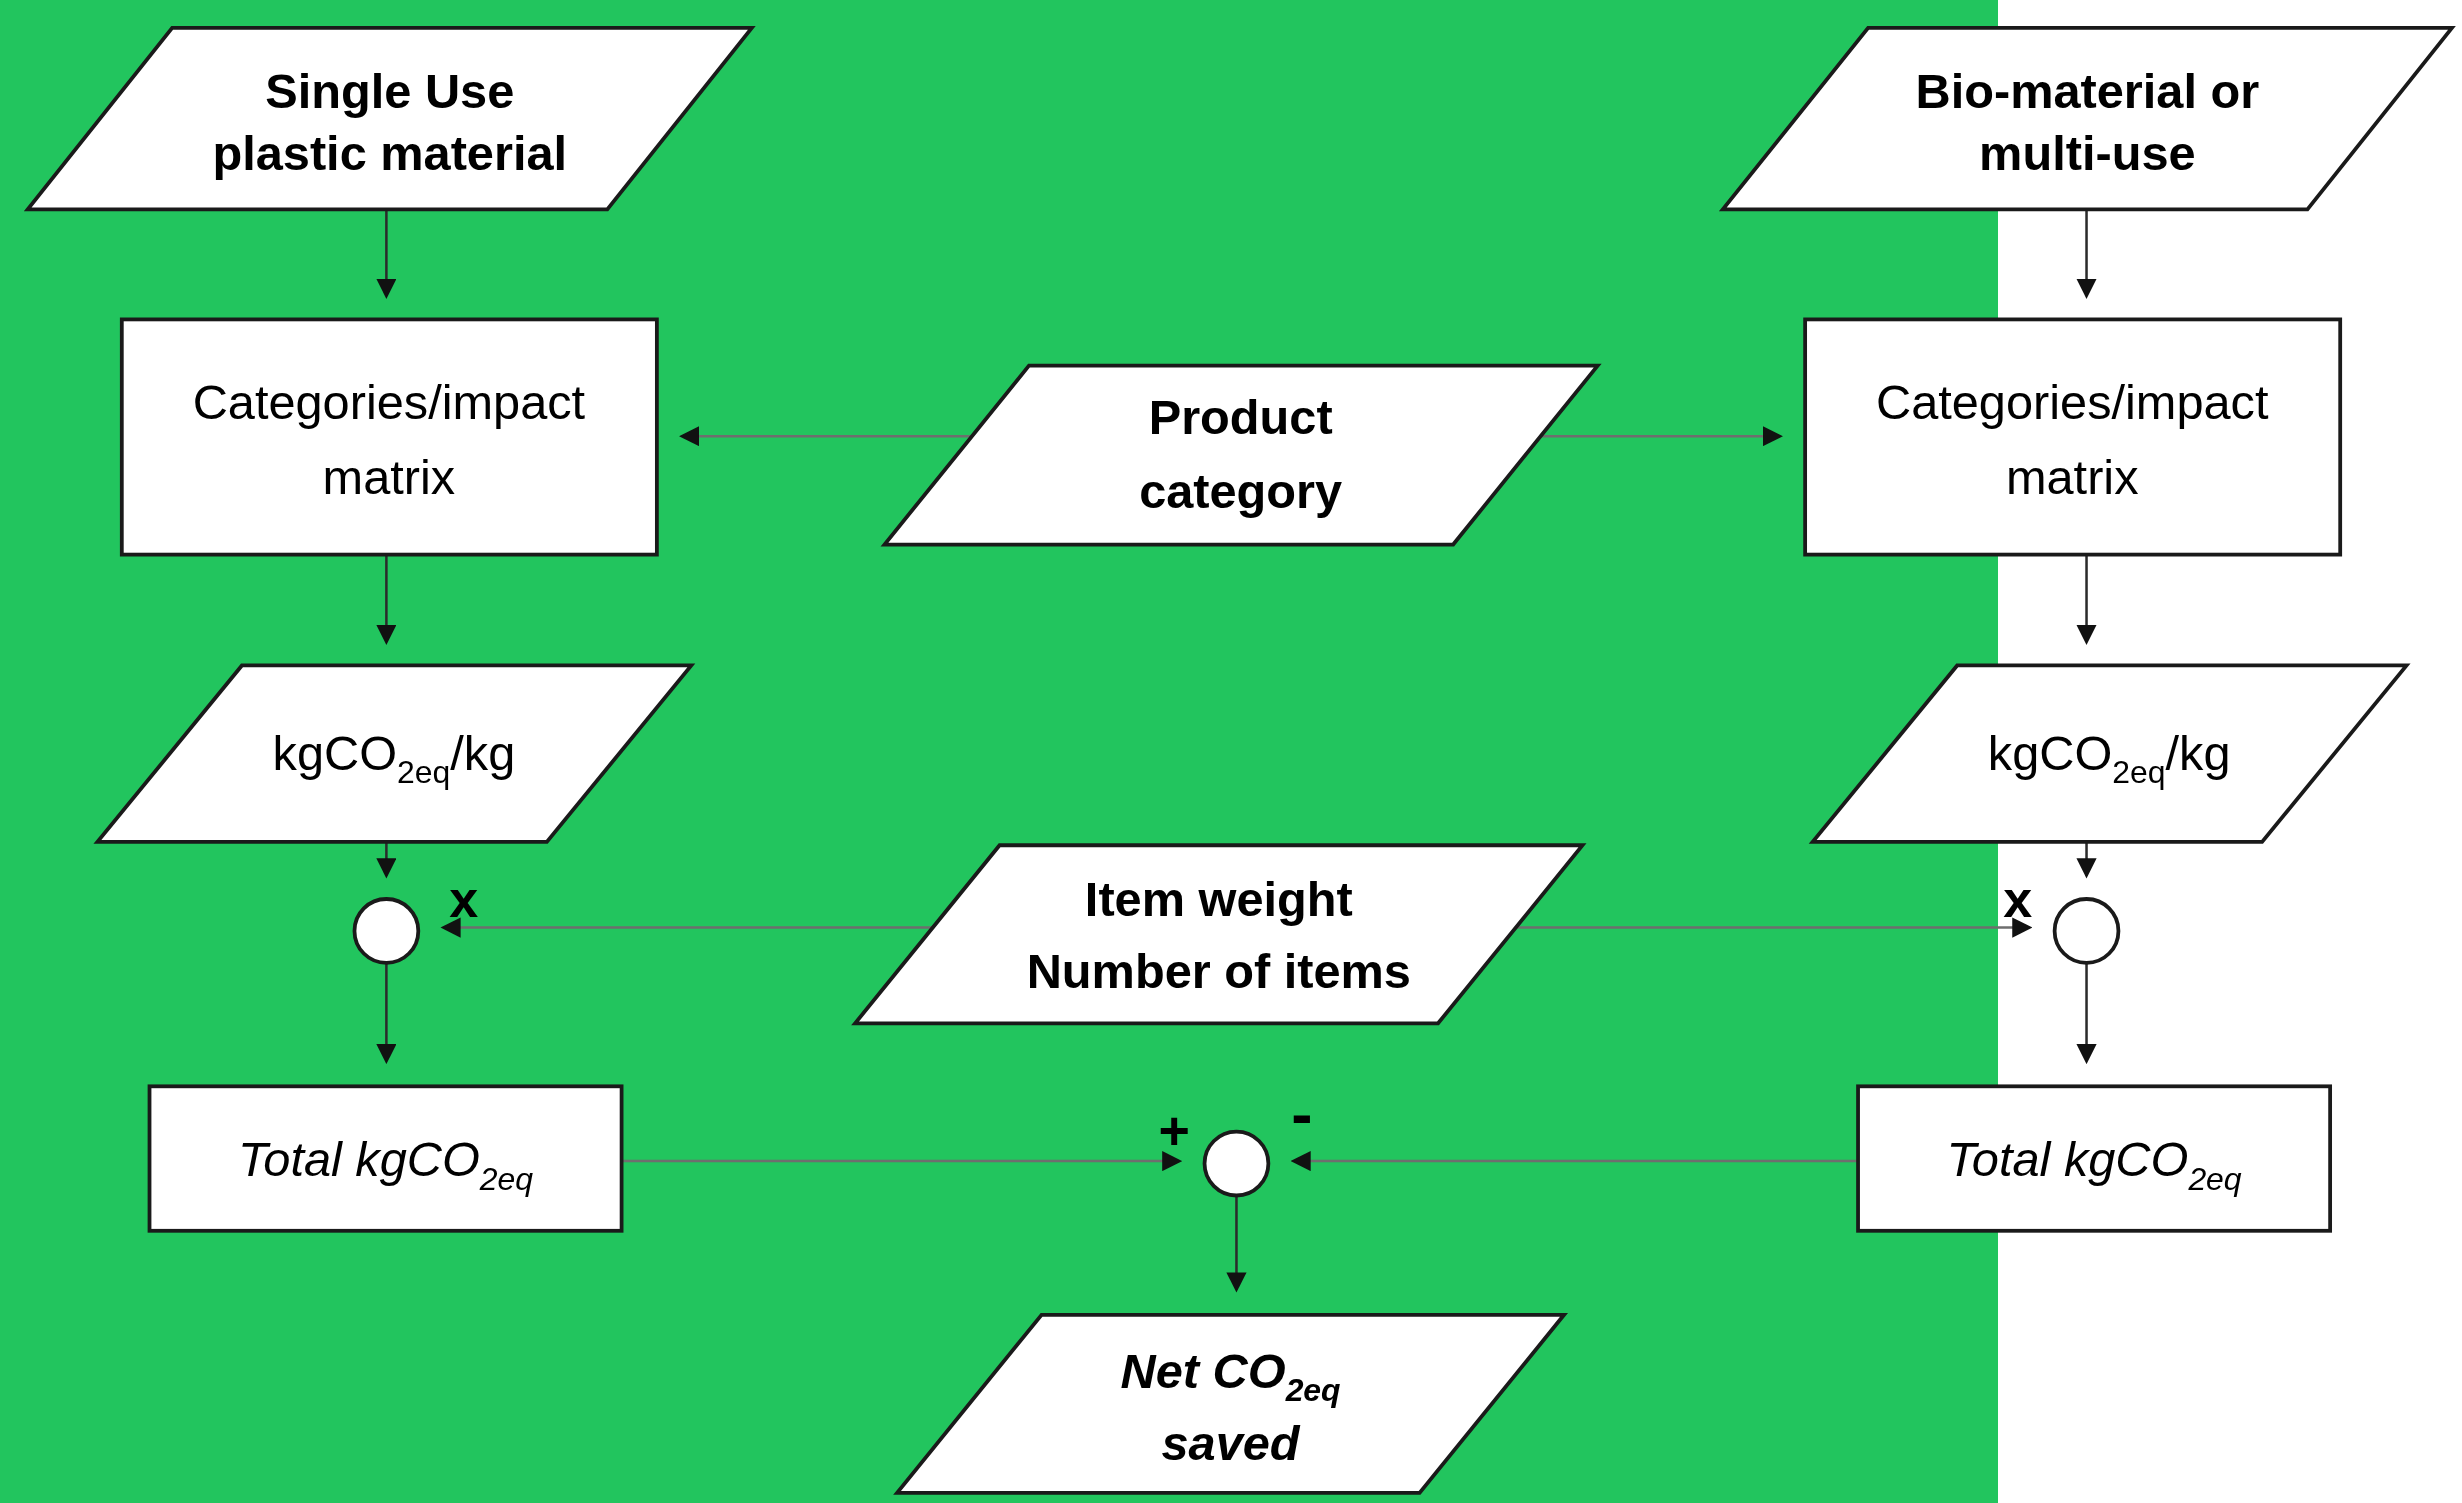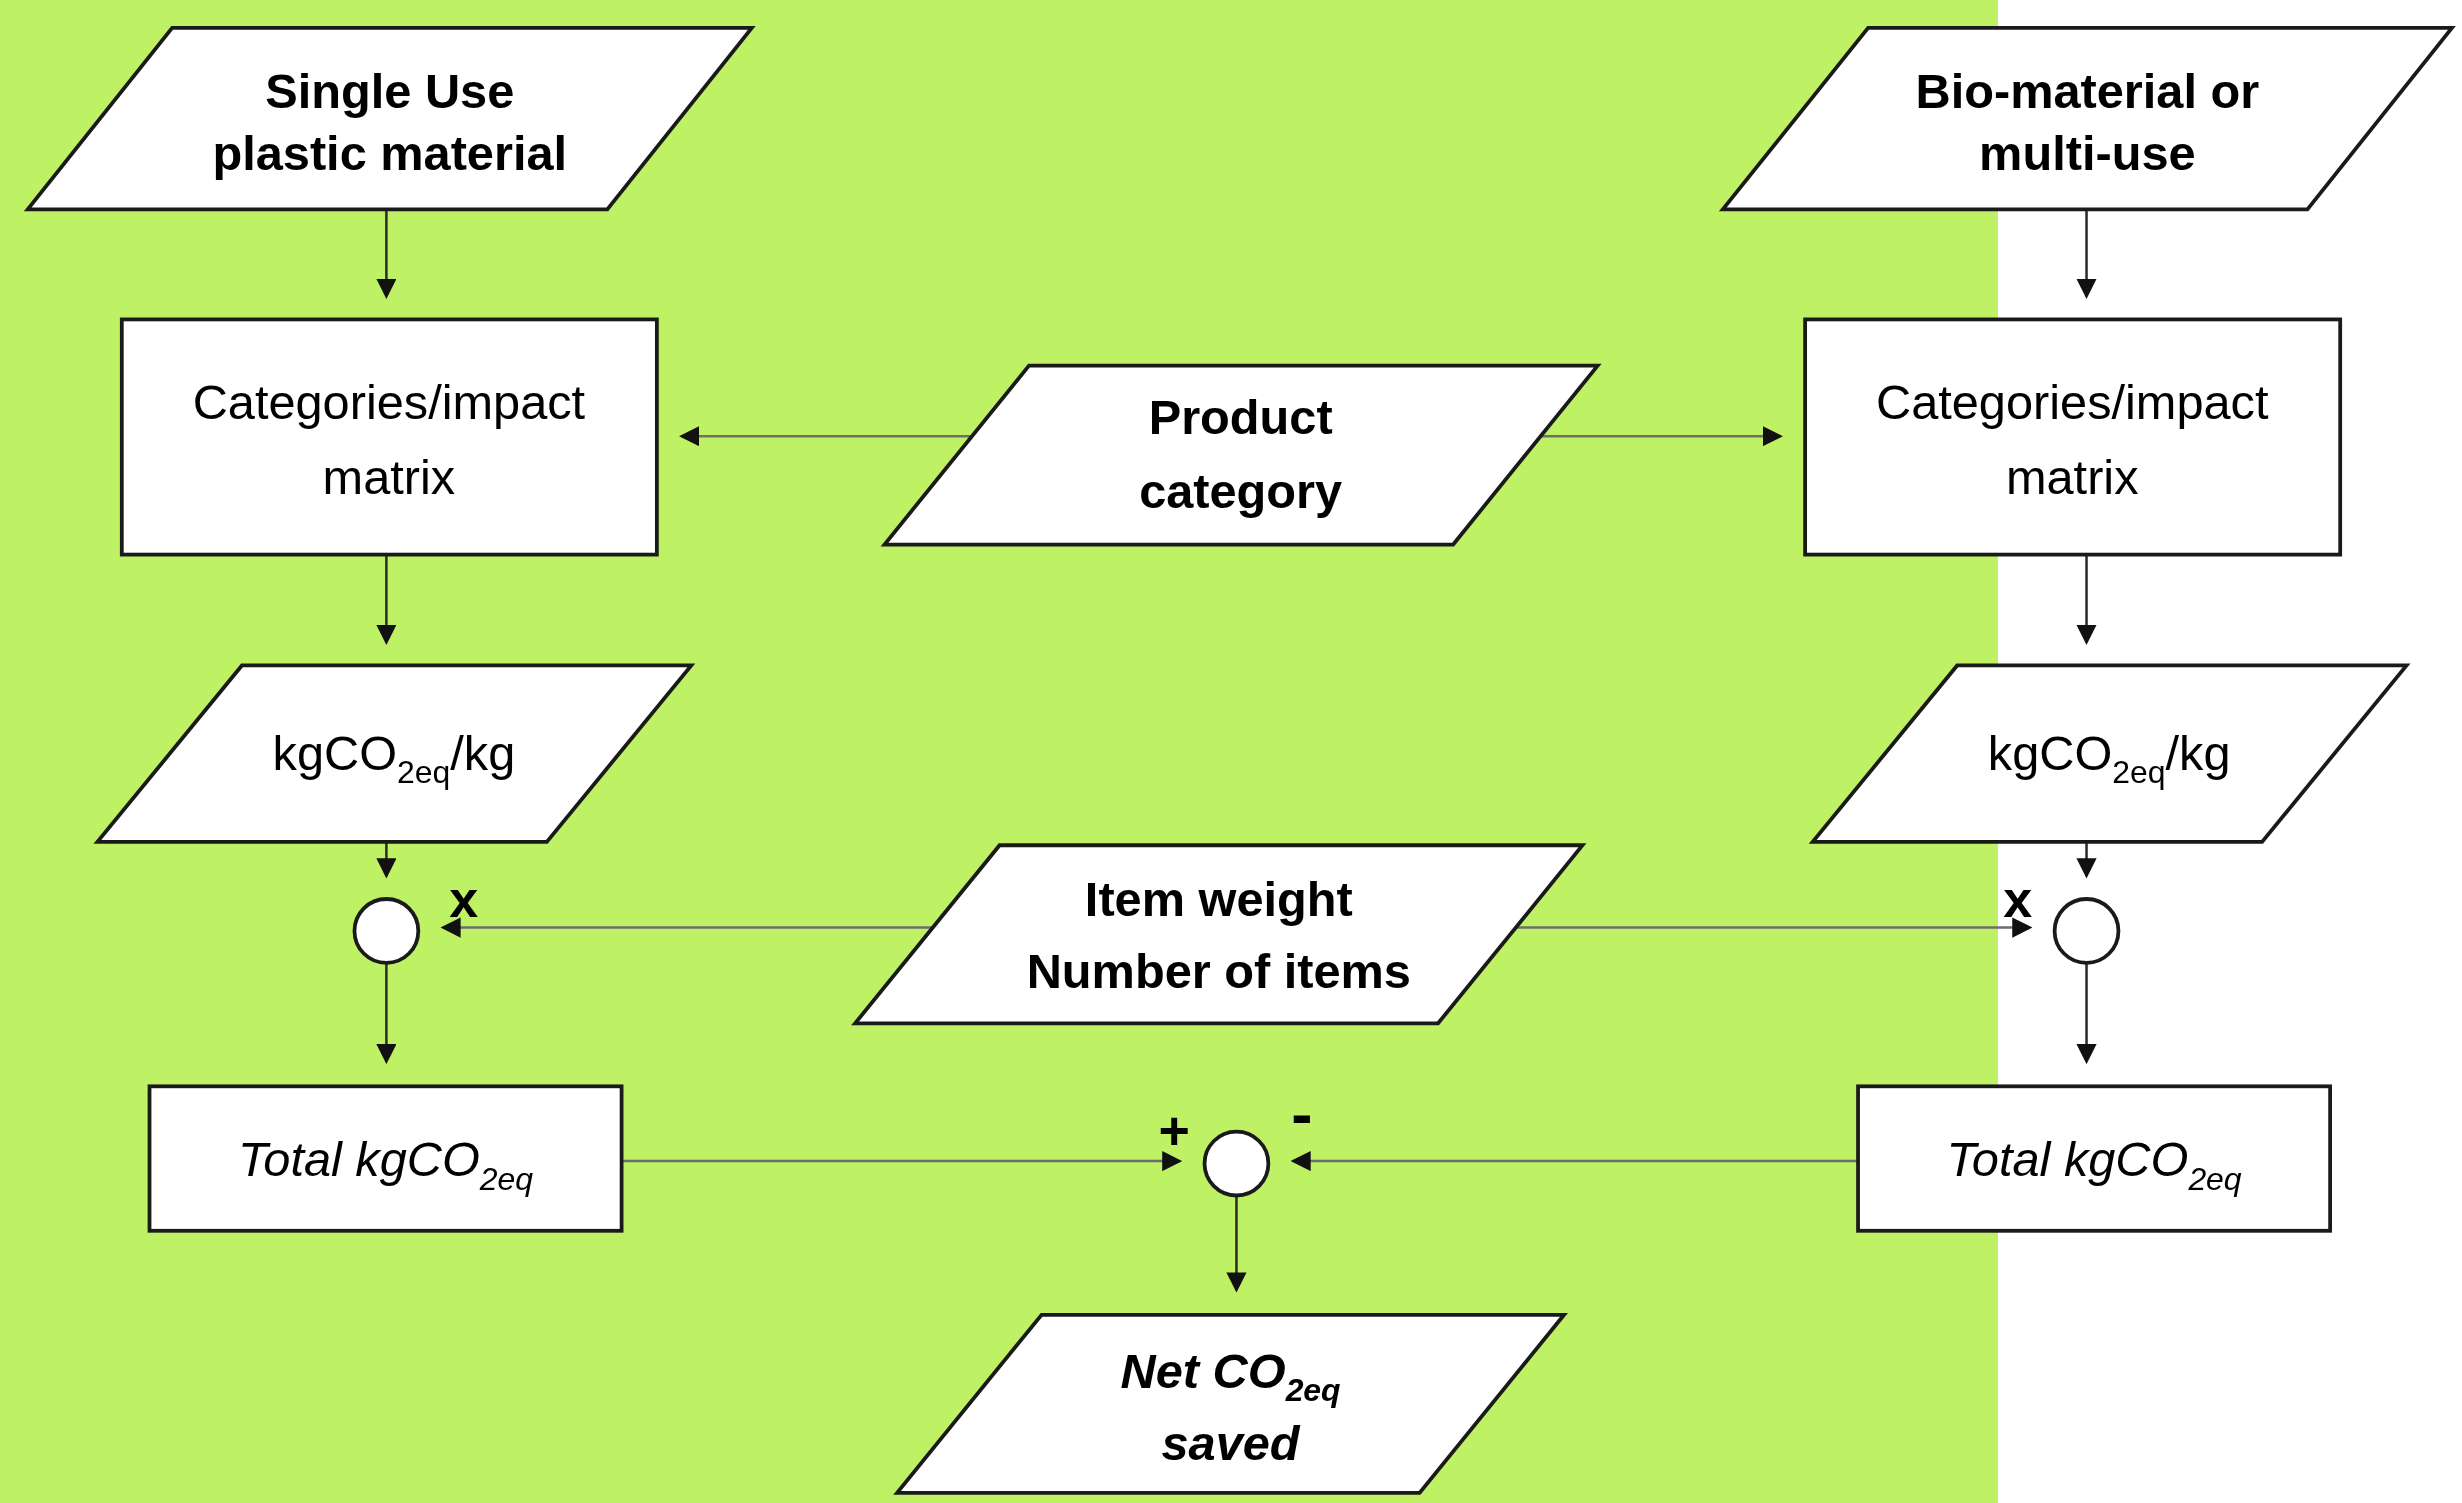--- a/index.html
+++ b/index.html
@@ -3,21 +3,21 @@
 <meta charset="utf-8">
 <style>
   html, body {
     margin: 0;
     padding: 0;
     background: #ffffff;
   }
   .diagram-wrap {
     width: 1998px;
     height: 1504px;
-    background: #bef264;
+    background: #22c55e;
   }
   svg {
     display: block;
     font-family: "Liberation Sans", sans-serif;
   }
   .shape {
     fill: #ffffff;
     stroke: #1a1a1a;
     stroke-width: 4.5;
   }

